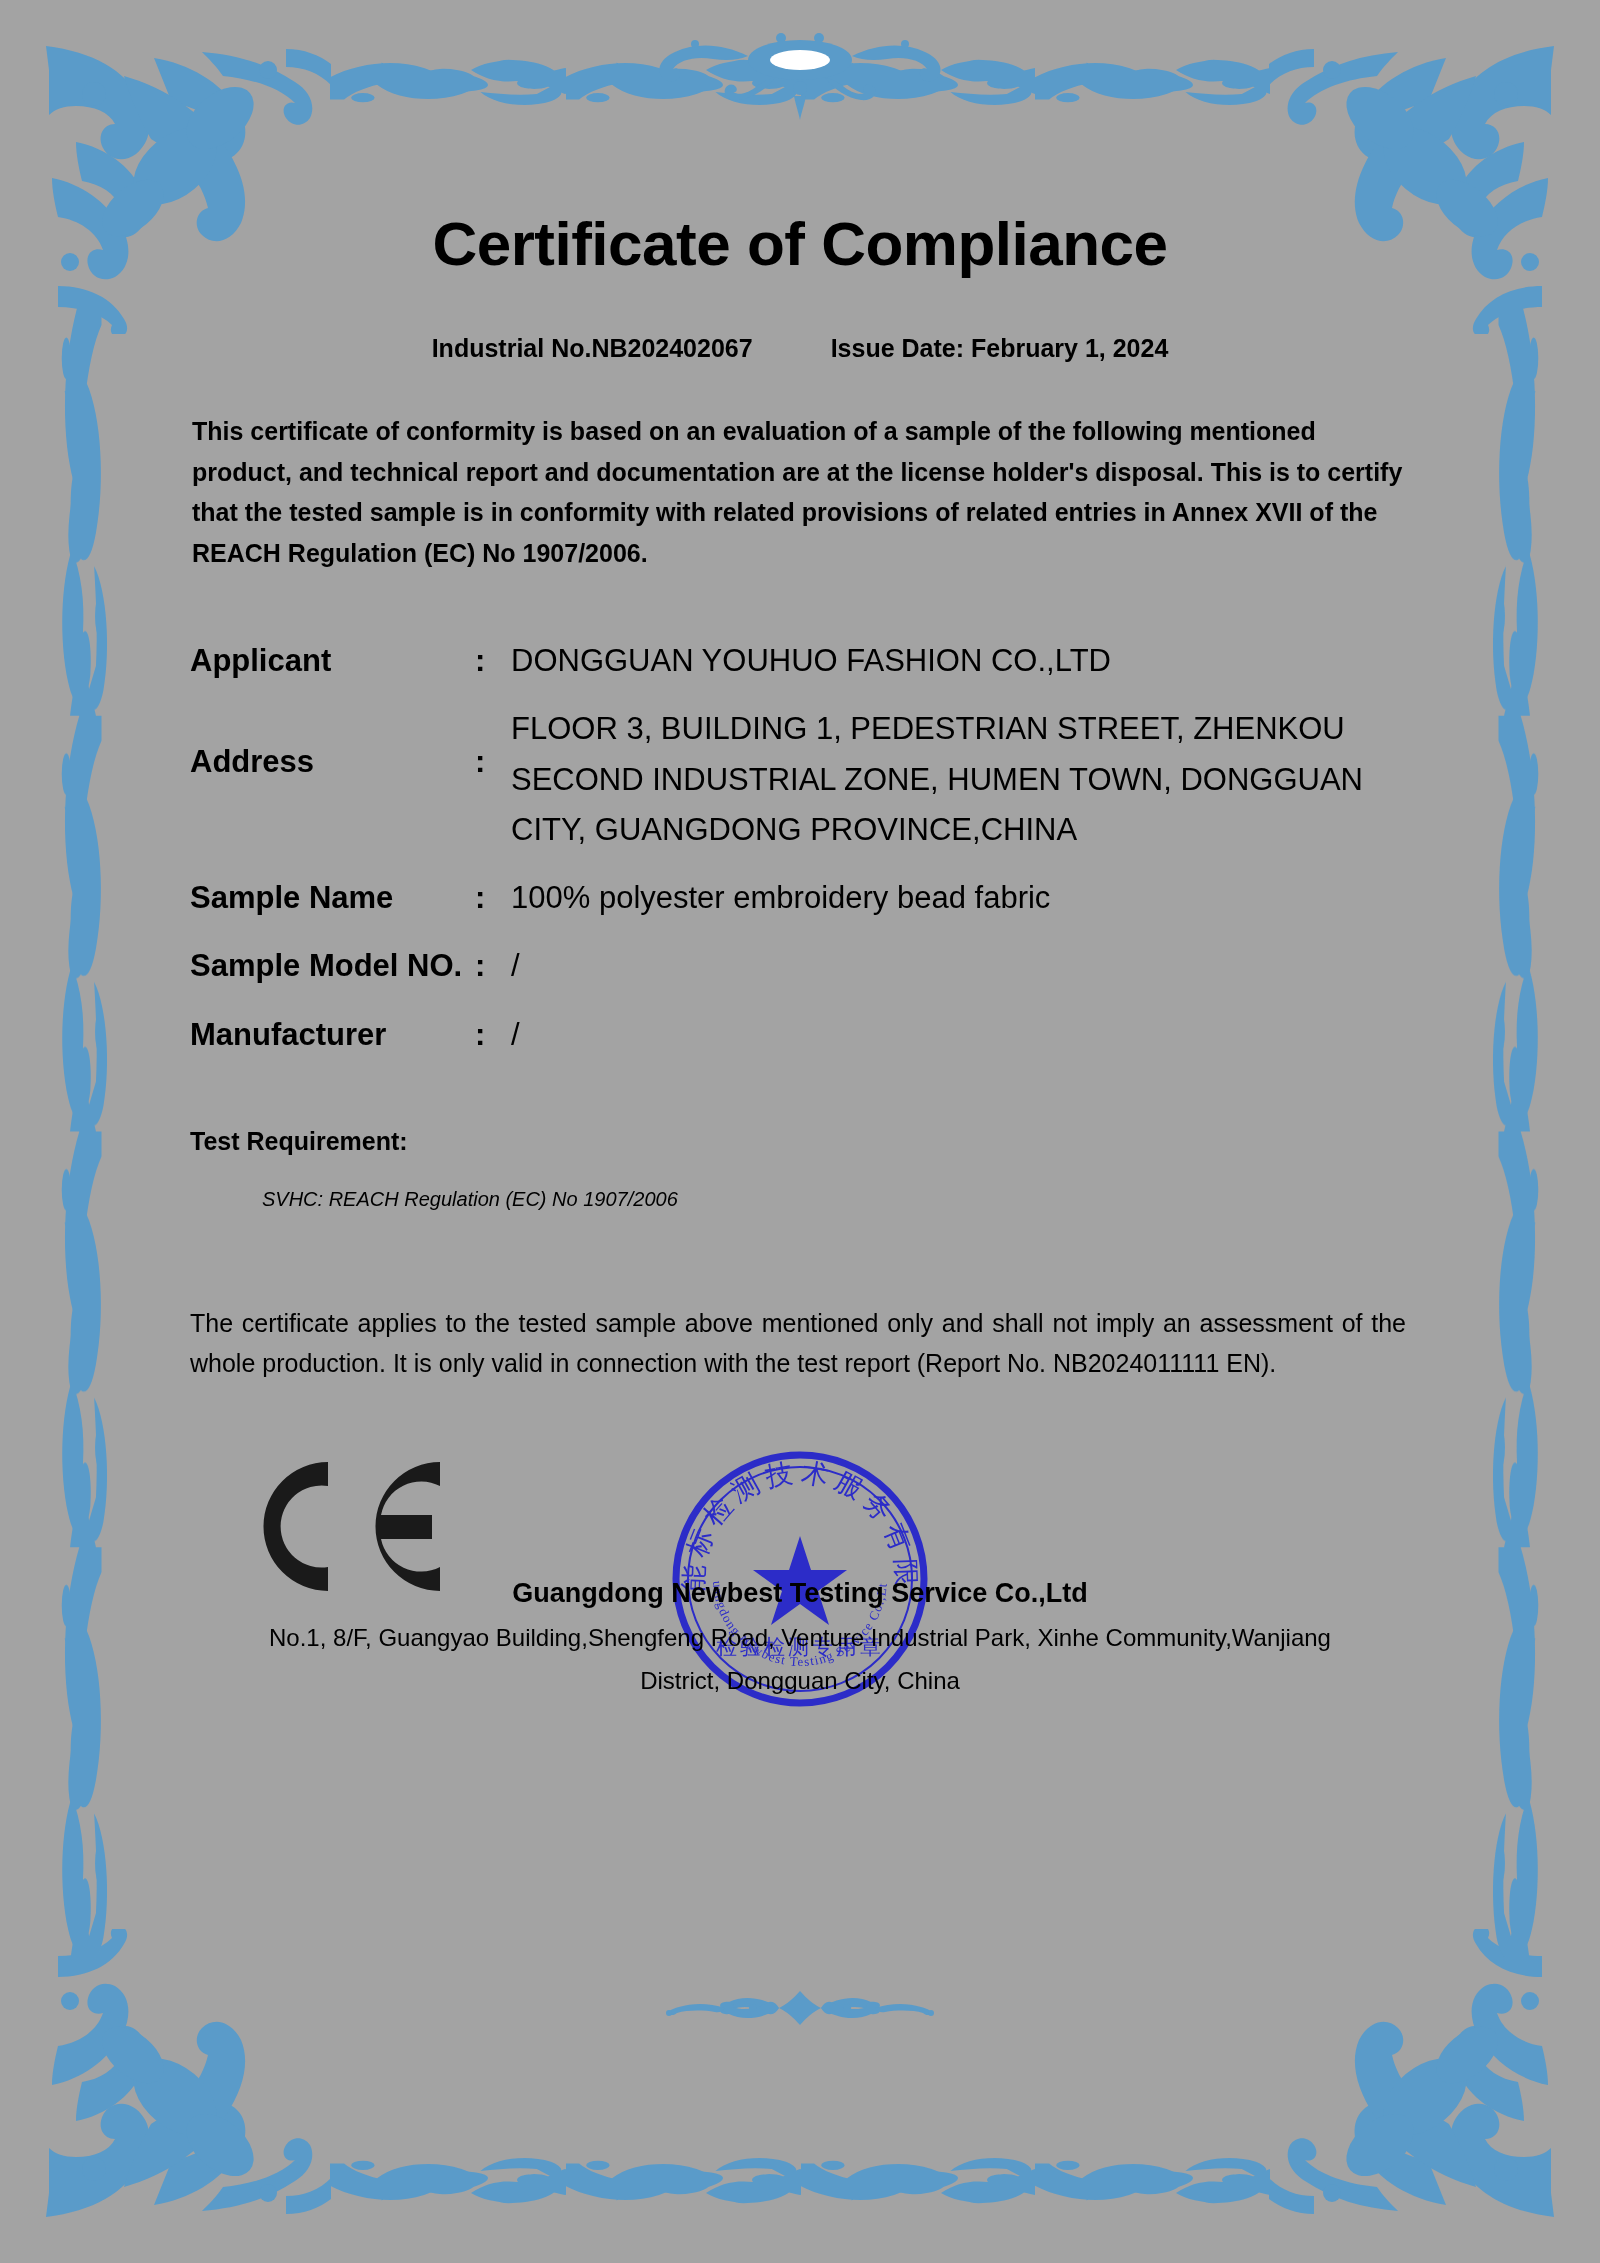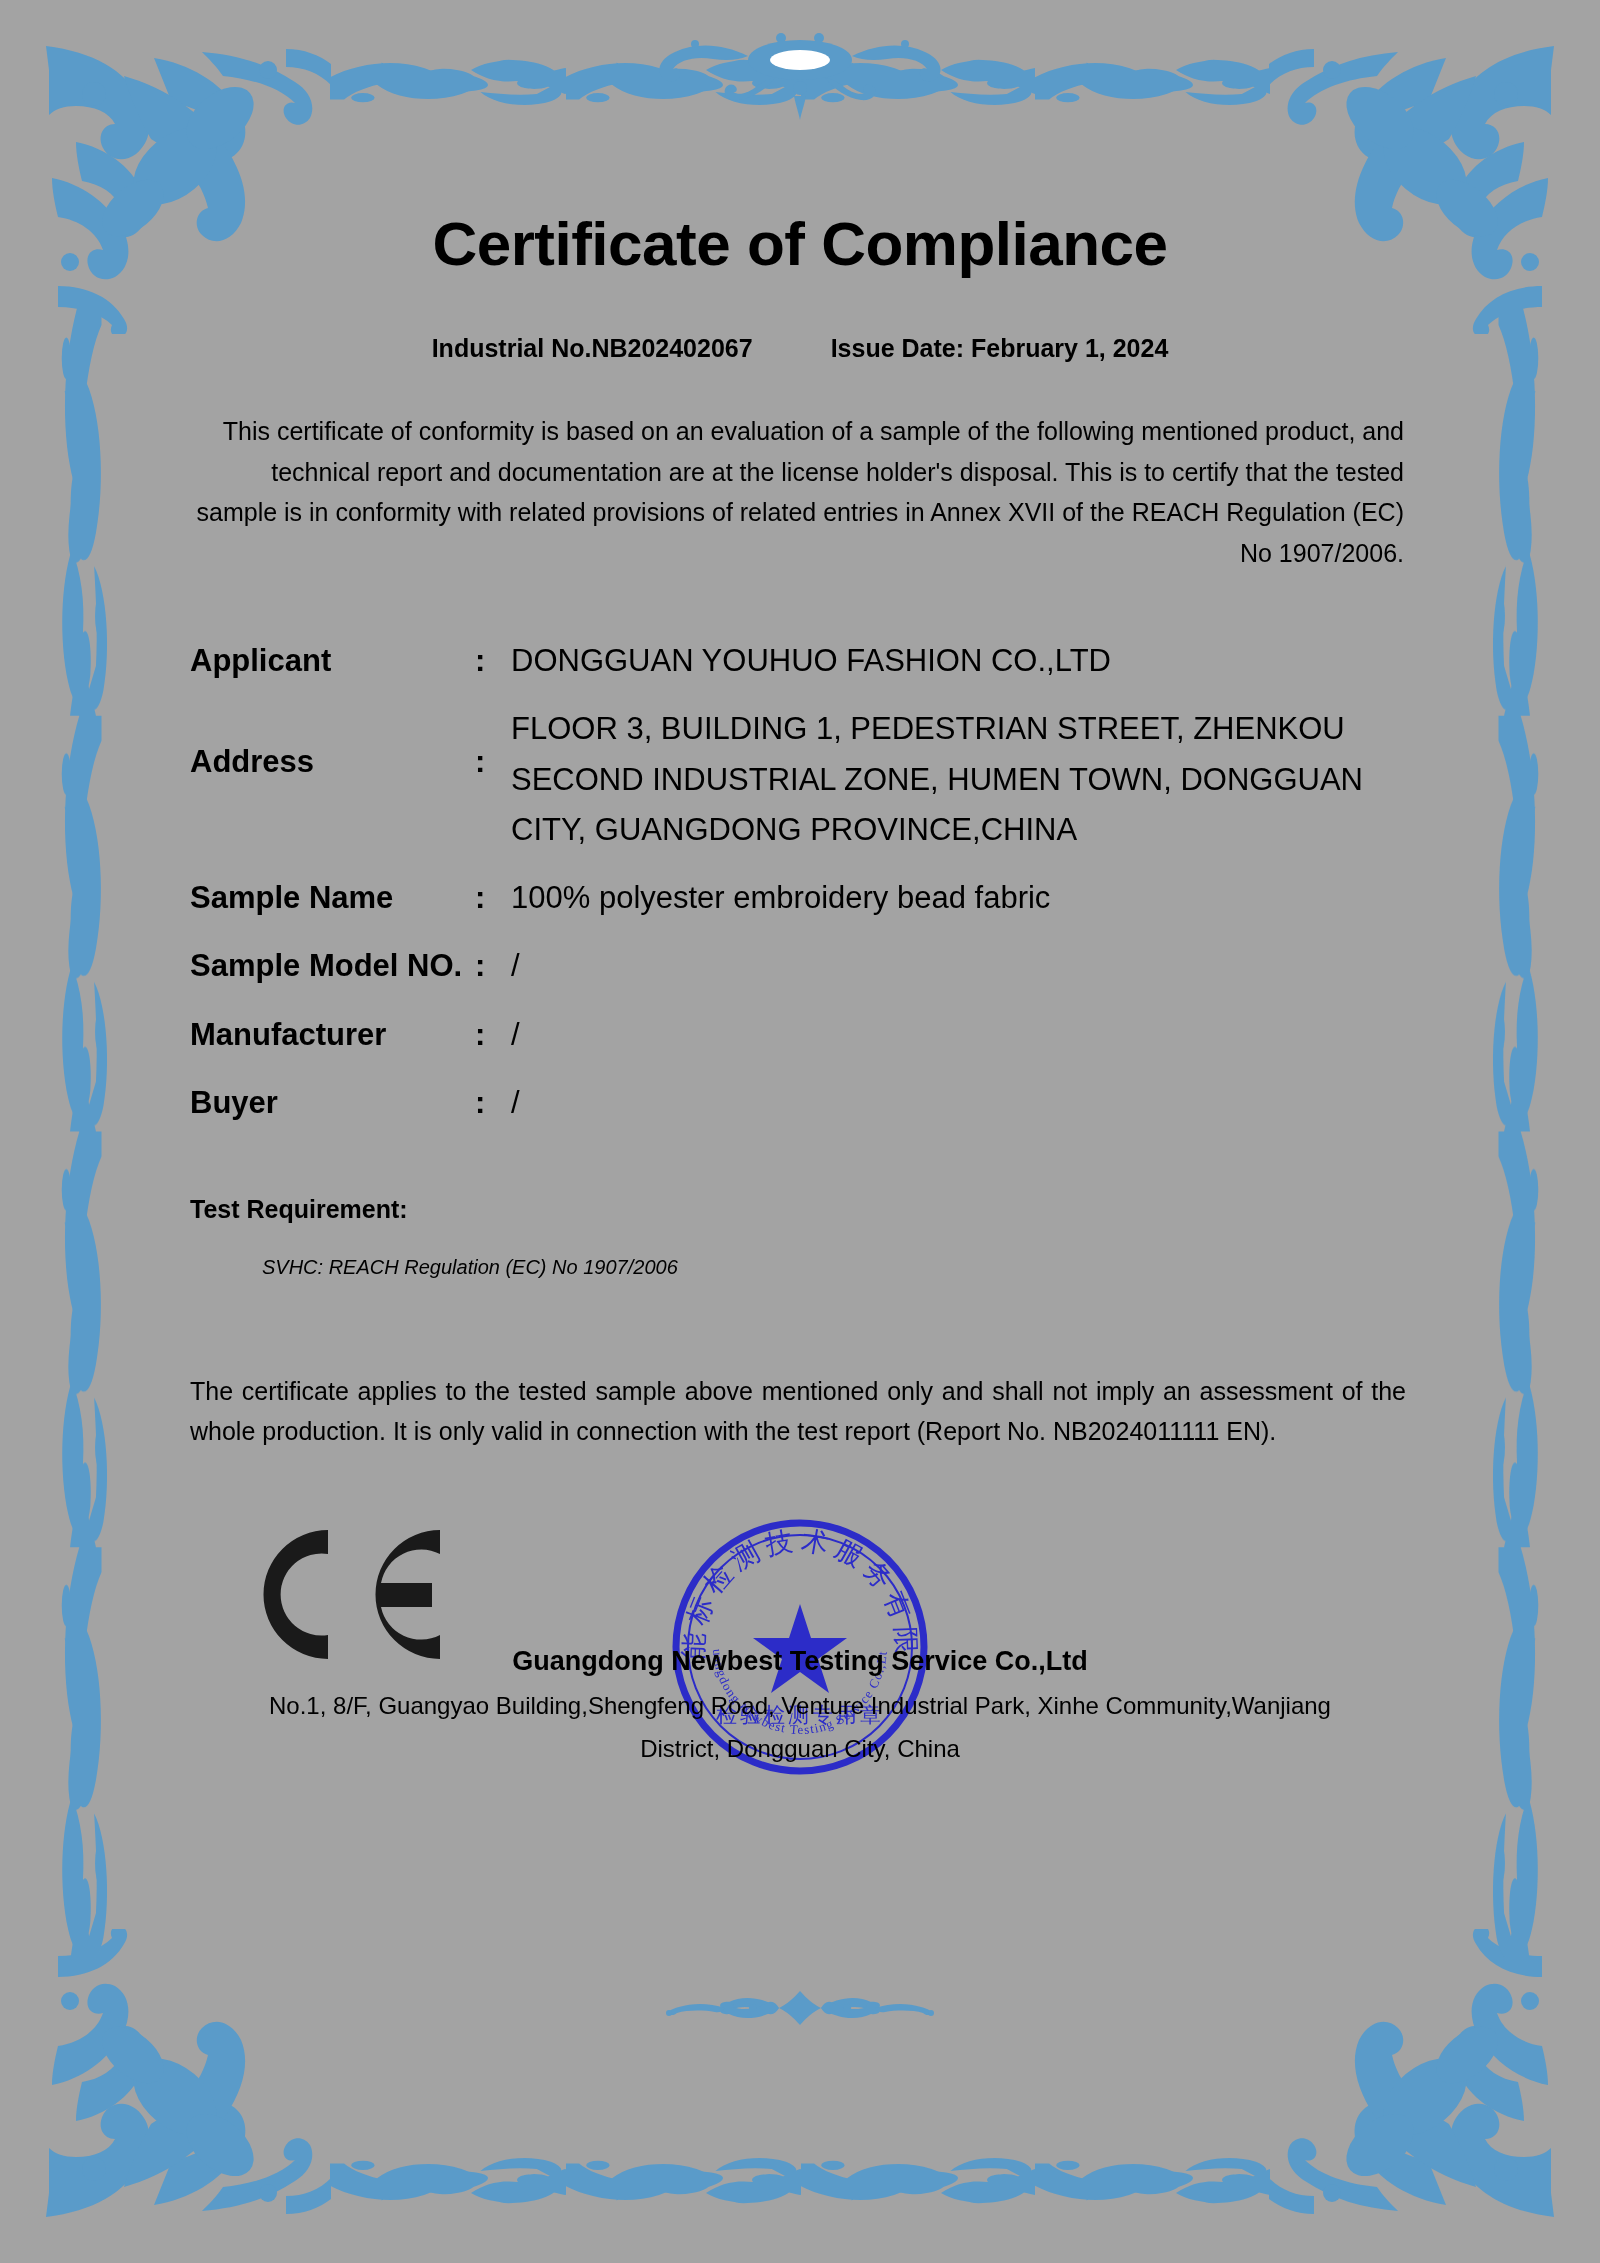--- a/index.html
+++ b/index.html
@@ -97,22 +97,23 @@
     gap: 78px;
     margin-top: 56px;
     font-size: 25px;
     font-weight: bold;
   }
 
   .intro {
     margin-top: 48px;
     font-size: 25px;
     line-height: 1.62;
-    text-align: right;
+    text-align: left;
     padding: 0 6px 0 2px;
+    font-weight: bold;
   }
 
   .info-table {
     margin-top: 54px;
     width: 100%;
     border-collapse: collapse;
   }
   .info-table td {
     vertical-align: top;
     font-size: 31px;
@@ -407,25 +408,20 @@
         <tr>
           <td class="label">Sample Model NO.</td>
           <td class="colon">:</td>
           <td class="value">/</td>
         </tr>
         <tr>
           <td class="label">Manufacturer</td>
           <td class="colon">:</td>
           <td class="value">/</td>
         </tr>
-        <tr>
-          <td class="label">Buyer</td>
-          <td class="colon">:</td>
-          <td class="value">/</td>
-        </tr>
       </tbody>
     </table>
 
     <div class="section-heading">Test Requirement:</div>
 
     <div class="section-body">SVHC: REACH Regulation (EC) No 1907/2006</div>
 
     <p class="closing">The certificate applies to the tested sample above mentioned only and shall not imply an assessment of the whole production. It is only valid in connection with the test report (Report No. NB2024011111 EN).</p>
 
     <div class="marks">

